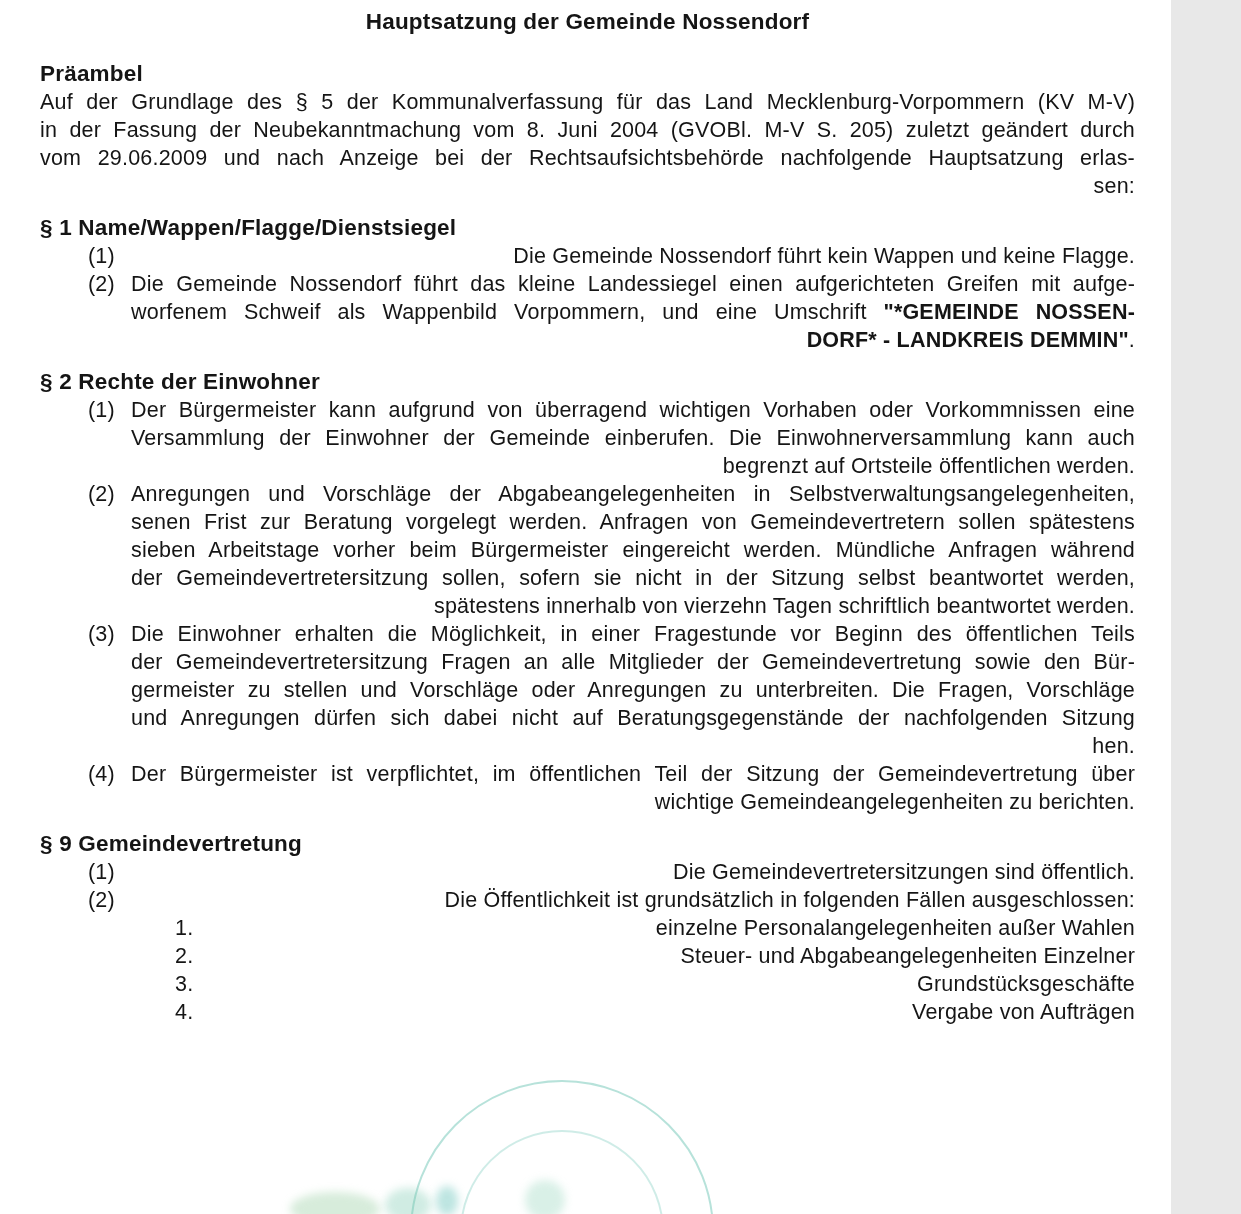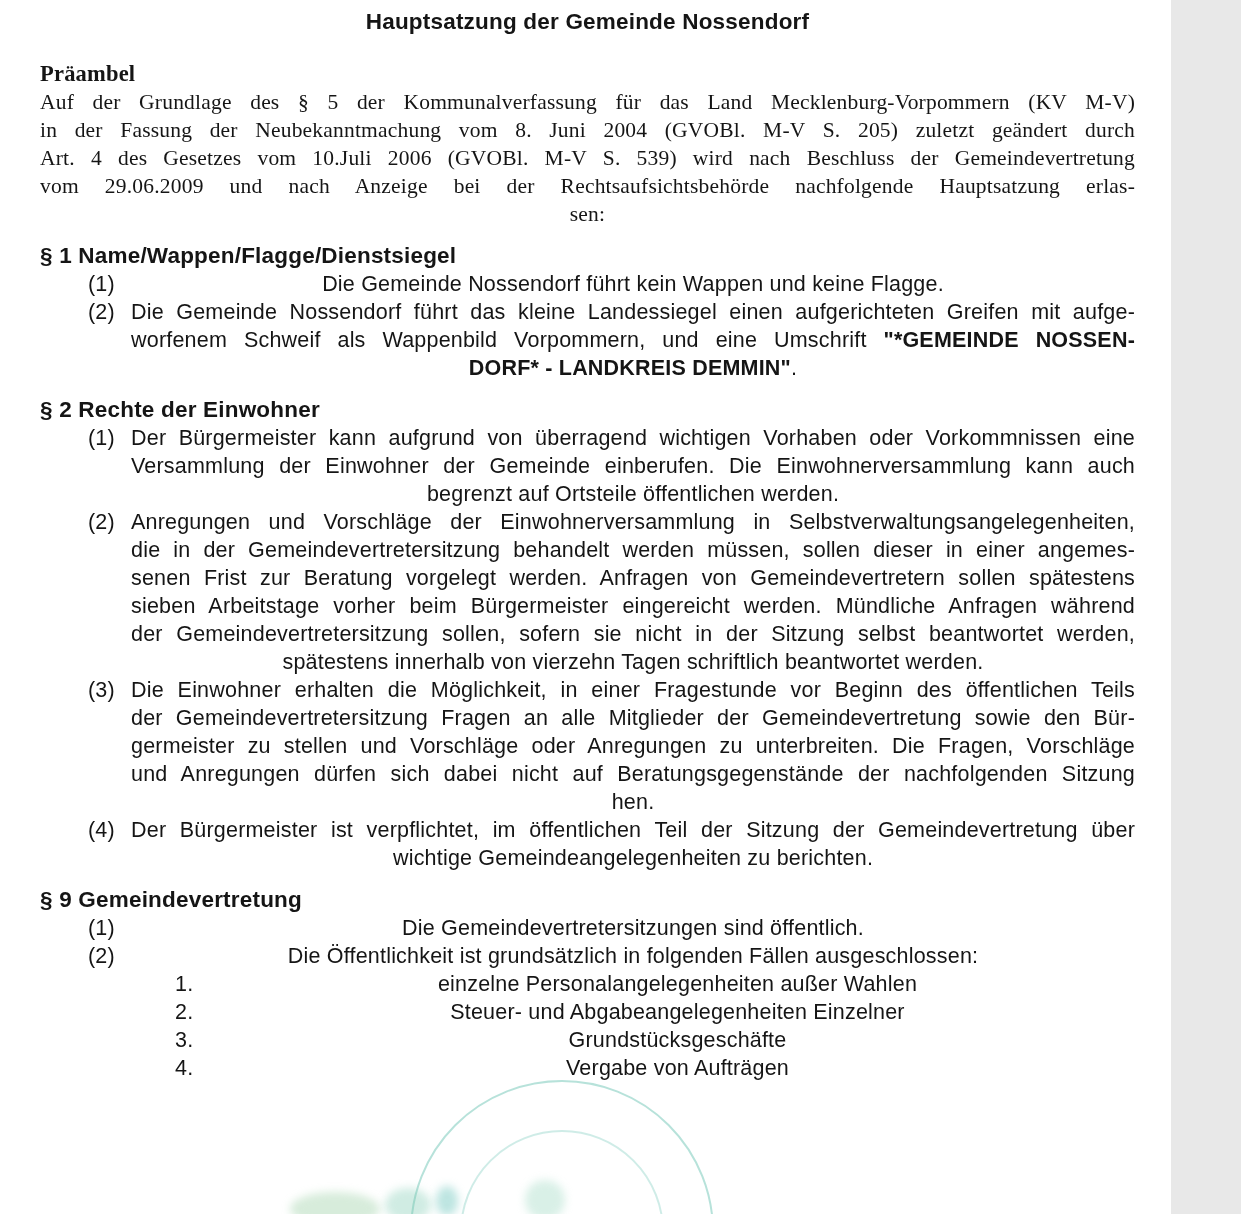--- a/index.html
+++ b/index.html
@@ -17,33 +17,33 @@
     letter-spacing:0.2px;
   }
   .doc-title{
     text-align:center;
     font-weight:bold;
     font-size:22.5px;
     line-height:28px;
     margin-bottom:24px;
   }
   .section{margin-top:14px;}
-  .section.first{margin-top:12px;font-family:Liberation Serif, serif;}
+  .section.first{margin-top:12px;}
   .heading{
     font-weight:bold;
     font-size:22.5px;
     line-height:28px;
   }
   .para{position:relative;}
   .para.flush{padding-left:0;}
   .para.item{padding-left:91px;}
   .para.item .num{position:absolute;left:48px;top:0;}
   .para.sub{padding-left:180px;}
   .para.sub .num{position:absolute;left:135px;top:0;}
-  .line{text-align:center;}
+  .line{text-align:right;}
   .line.just{text-align:justify;text-align-last:justify;}
   b{font-weight:bold;}
   
   .stamp-ring{
     position:absolute;
     border-radius:50%;
     pointer-events:none;
   }
   .ring-outer{
     left:410px;top:1080px;width:300px;height:300px;
@@ -69,21 +69,20 @@
 
 <div id="page">
   <div class="doc-title">Hauptsatzung der Gemeinde Nossendorf</div>
 
   <div id="doc-body">
       <div class="section first">
         <div class="heading">Präambel</div>
         <div class="para flush">
           <div class="line just">Auf der Grundlage des § 5 der Kommunalverfassung für das Land Mecklenburg-Vorpommern (KV M-V)</div>
           <div class="line just">in der Fassung der Neubekanntmachung vom 8. Juni 2004 (GVOBl. M-V S. 205) zuletzt geändert durch</div>
-          <div class="line just">Art. 4 des Gesetzes vom 10.Juli 2006 (GVOBl. M-V S. 539) wird nach Beschluss der Gemeindevertretung</div>
           <div class="line just">vom 29.06.2009 und nach Anzeige bei der Rechtsaufsichtsbehörde nachfolgende Hauptsatzung erlas-</div>
           <div class="line">sen:</div>
         </div>
       </div>
       <div class="section">
         <div class="heading">§ 1 Name/Wappen/Flagge/Dienstsiegel</div>
         <div class="para item">
           <span class="num">(1)</span>
           <div class="line">Die Gemeinde Nossendorf führt kein Wappen und keine Flagge.</div>
         </div>
@@ -97,22 +96,21 @@
       <div class="section">
         <div class="heading">§ 2 Rechte der Einwohner</div>
         <div class="para item">
           <span class="num">(1)</span>
           <div class="line just">Der Bürgermeister kann aufgrund von überragend wichtigen Vorhaben oder Vorkommnissen eine</div>
           <div class="line just">Versammlung der Einwohner der Gemeinde einberufen. Die Einwohnerversammlung kann auch</div>
           <div class="line">begrenzt auf Ortsteile öffentlichen werden.</div>
         </div>
         <div class="para item">
           <span class="num">(2)</span>
-          <div class="line just">Anregungen und Vorschläge der Einwohnerversammlung in Selbstverwaltungsangelegenheiten,</div>
-          <div class="line just">die in der Gemeindevertretersitzung behandelt werden müssen, sollen dieser in einer angemes-</div>
+          <div class="line just">Anregungen und Vorschläge der Abgabeangelegenheiten in Selbstverwaltungsangelegenheiten,</div>
           <div class="line just">senen Frist zur Beratung vorgelegt werden. Anfragen von Gemeindevertretern sollen spätestens</div>
           <div class="line just">sieben Arbeitstage vorher beim Bürgermeister eingereicht werden. Mündliche Anfragen während</div>
           <div class="line just">der Gemeindevertretersitzung sollen, sofern sie nicht in der Sitzung selbst beantwortet werden,</div>
           <div class="line">spätestens innerhalb von vierzehn Tagen schriftlich beantwortet werden.</div>
         </div>
         <div class="para item">
           <span class="num">(3)</span>
           <div class="line just">Die Einwohner erhalten die Möglichkeit, in einer Fragestunde vor Beginn des öffentlichen Teils</div>
           <div class="line just">der Gemeindevertretersitzung Fragen an alle Mitglieder der Gemeindevertretung sowie den Bür-</div>
           <div class="line just">germeister zu stellen und Vorschläge oder Anregungen zu unterbreiten. Die Fragen, Vorschläge</div>

